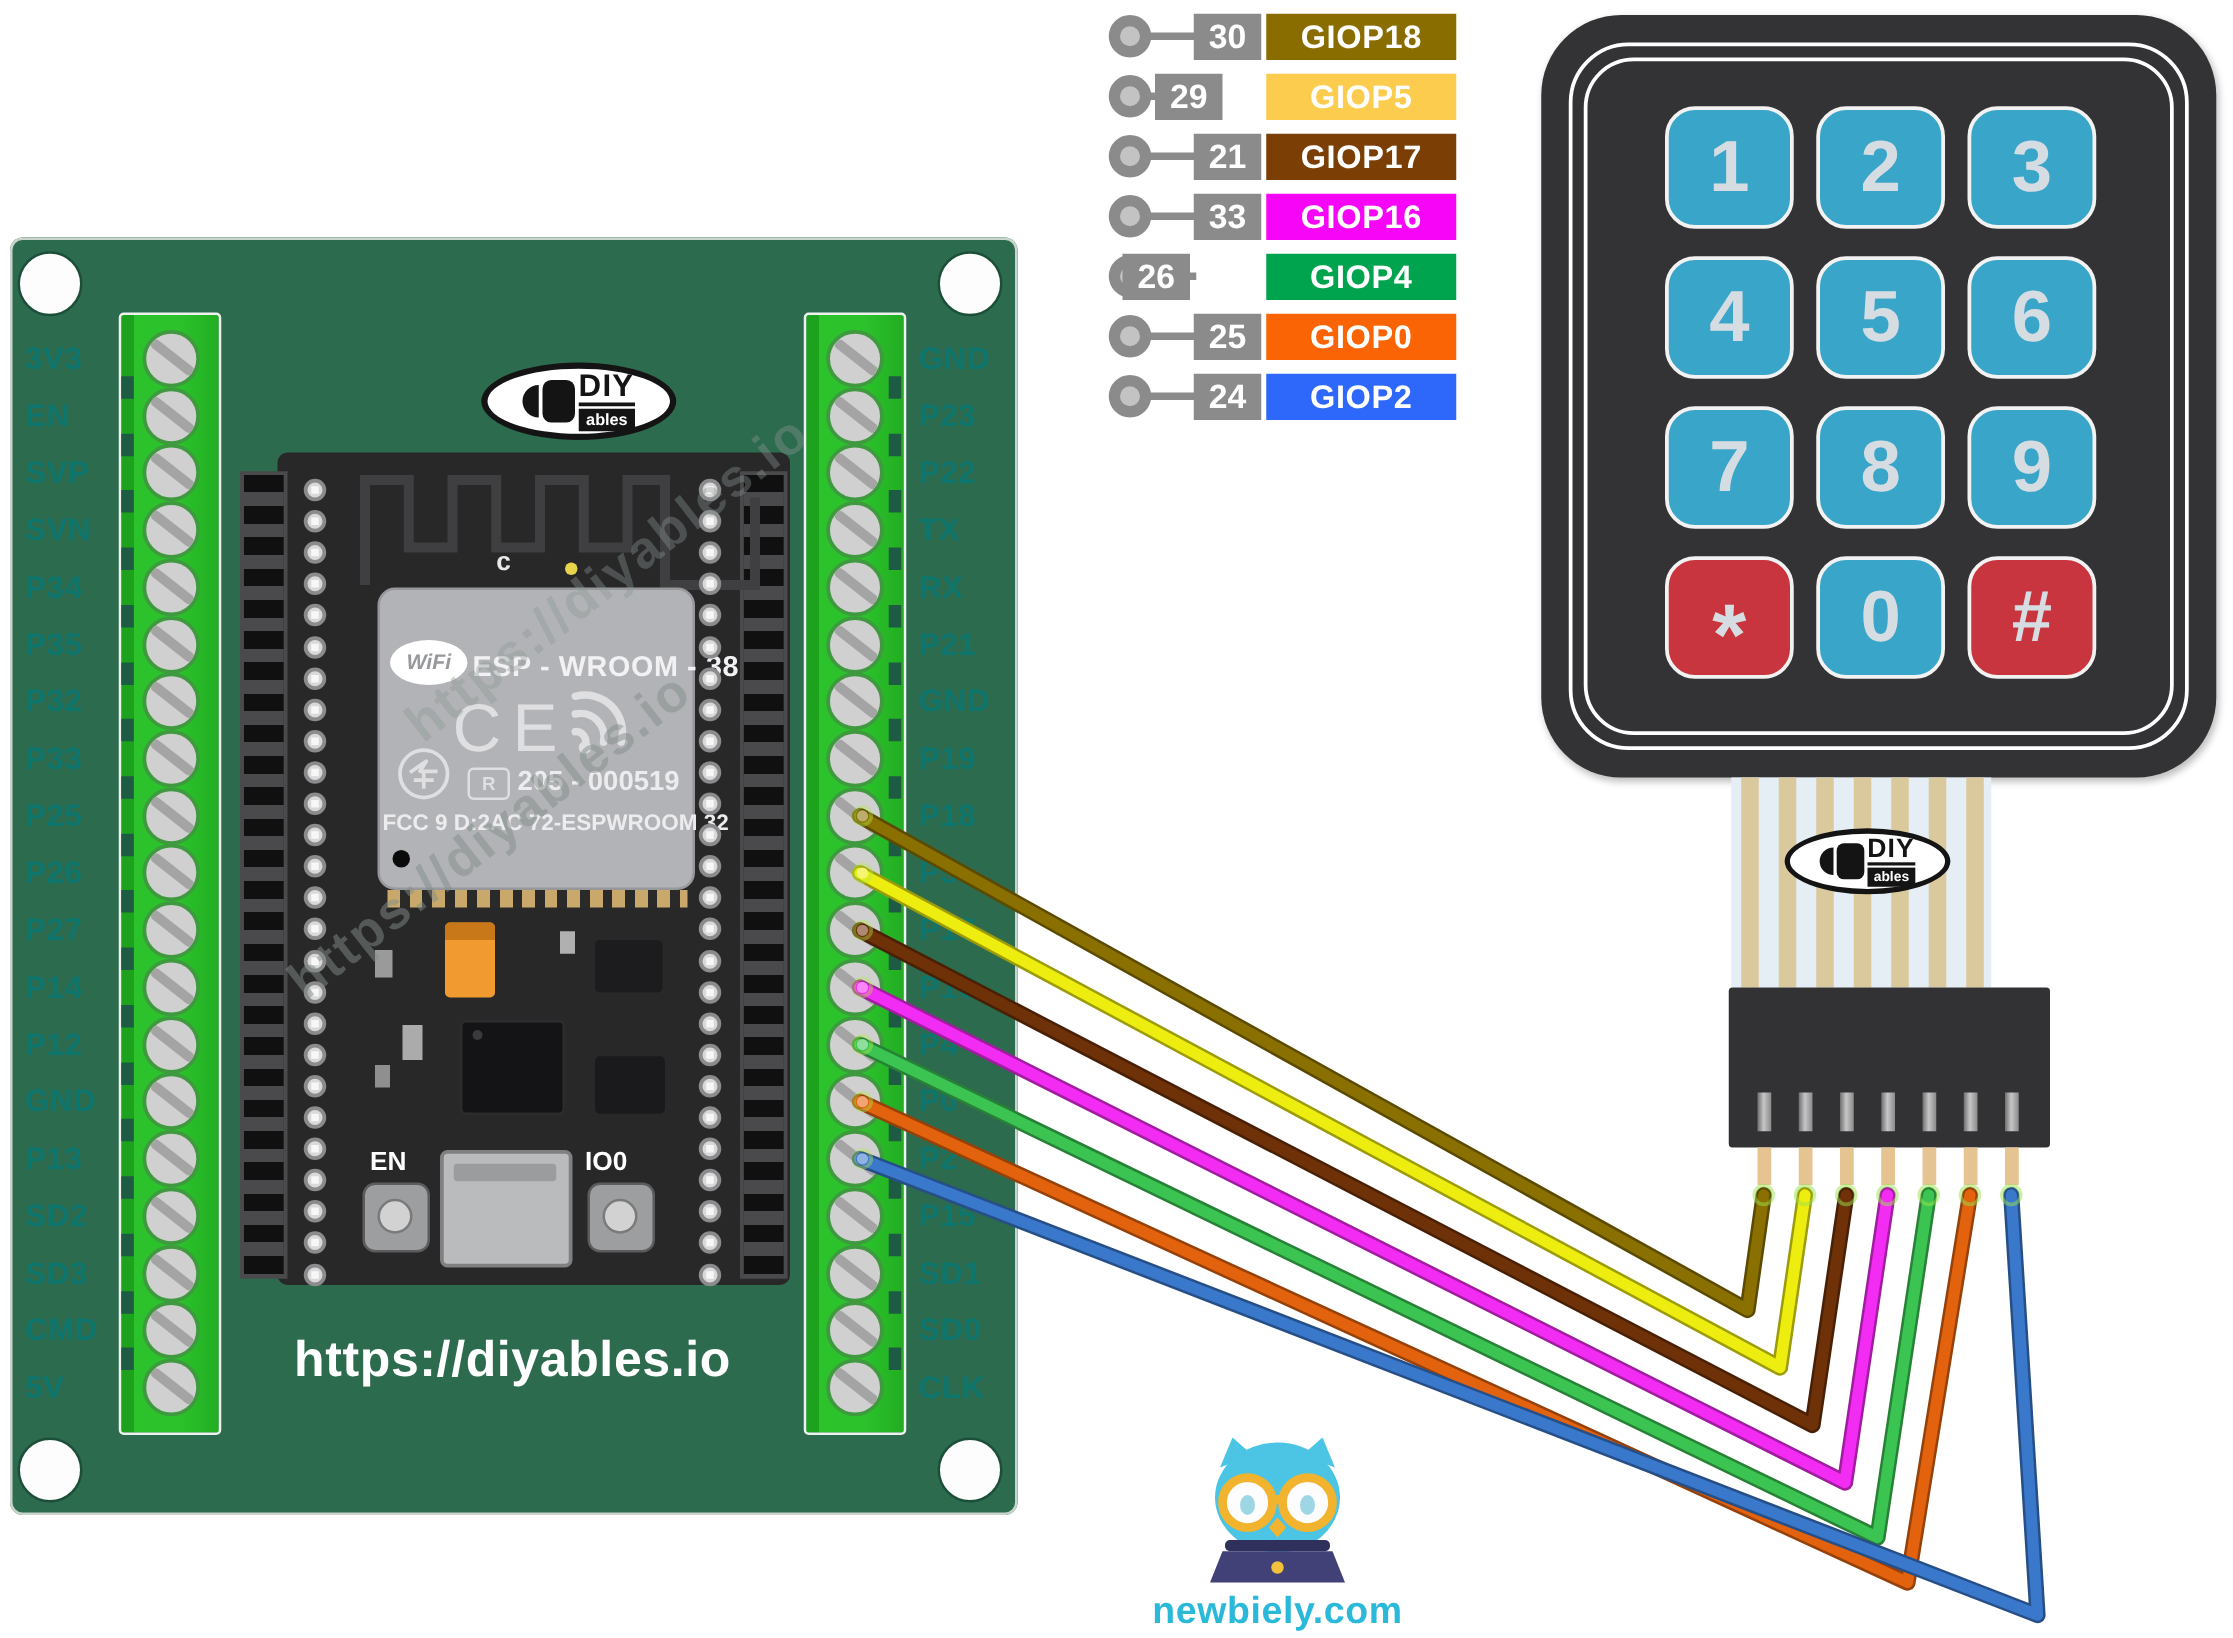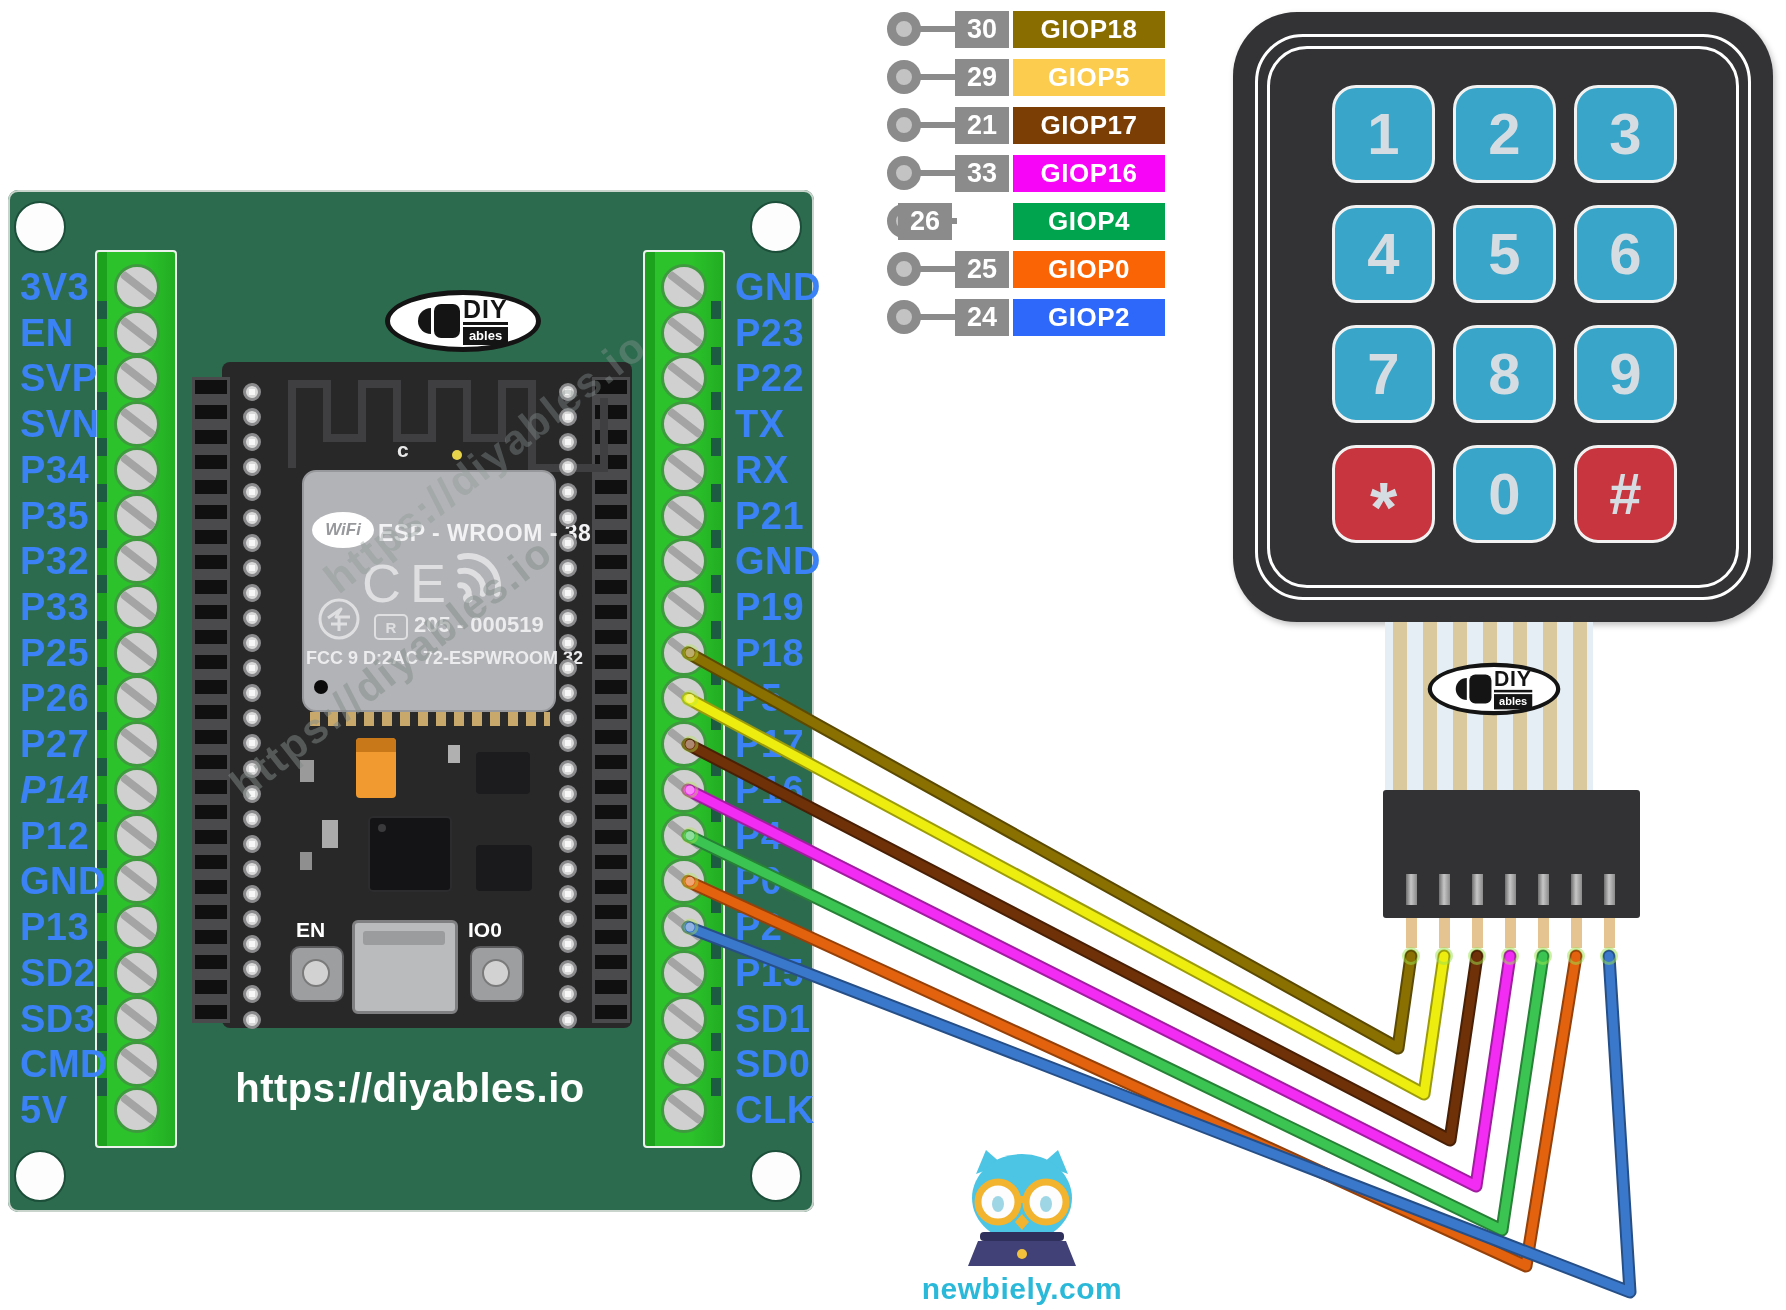--- a/index.html
+++ b/index.html
@@ -12,21 +12,21 @@
   .hole{position:absolute;width:52px;height:52px;border-radius:50%;background:#fdfdfd;
         border:2px solid #1c4f3a;box-sizing:border-box;z-index:3;}
   .tstrip{position:absolute;top:250px;width:82px;height:898px;background:#25b325;
           border:2px solid #eef2ee;border-radius:4px;box-sizing:border-box;z-index:3;
           background:linear-gradient(90deg,#1da21d 0 10px,#2bc22b 10px 60%,#22ad22 100%);}
   .screw{position:absolute;width:46px;height:46px;border-radius:50%;background:#d0d0d0;
          border:3px solid #3f9a3f;box-sizing:border-box;z-index:4;overflow:hidden;}
   .screw::after{content:"";position:absolute;left:0px;top:15px;width:42px;height:8px;
          background:#a4a4a4;border-radius:4px;transform:rotate(38deg);}
   .notch{position:absolute;width:10px;height:18px;background:#1d5c43;z-index:4;}
-  .pin-label{position:absolute;color:#3b82f6;font-size:38px;font-weight:700;
+  .pin-label{position:absolute;color:#0f766e;font-size:25px;font-weight:700;
              line-height:40px;z-index:5;letter-spacing:.5px;}
 
   
   .module{position:absolute;left:222px;top:362px;width:410px;height:666px;
           background:#282829;border-radius:8px;z-index:4;}
   .header{position:absolute;top:377px;width:38px;height:646px;z-index:5;border:3px solid #4a4a4c;
           box-sizing:border-box;
           background:repeating-linear-gradient(180deg,#101010 0 14px,#4a4a4c 14px 25px);}
   .pad{position:absolute;width:18px;height:18px;border-radius:50%;background:#d9d9d9;
        border:3px solid #8b8b8d;box-sizing:border-box;z-index:6;}
@@ -326,21 +326,21 @@
     <div class="pin-label" style="left: 20px; top: 312.72px;">EN</div>
     <div class="pin-label" style="left: 20px; top: 358.44px;">SVP</div>
     <div class="pin-label" style="left: 20px; top: 404.16px;">SVN</div>
     <div class="pin-label" style="left: 20px; top: 449.88px;">P34</div>
     <div class="pin-label" style="left: 20px; top: 495.6px;">P35</div>
     <div class="pin-label" style="left: 20px; top: 541.32px;">P32</div>
     <div class="pin-label" style="left: 20px; top: 587.04px;">P33</div>
     <div class="pin-label" style="left: 20px; top: 632.76px;">P25</div>
     <div class="pin-label" style="left: 20px; top: 678.48px;">P26</div>
     <div class="pin-label" style="left: 20px; top: 724.2px;">P27</div>
-    <div class="pin-label" style="left: 20px; top: 769.92px; font-style: italic;">P14</div>
+    <div class="pin-label" style="left: 20px; top: 769.92px;">P14</div>
     <div class="pin-label" style="left: 20px; top: 815.64px;">P12</div>
     <div class="pin-label" style="left: 20px; top: 861.36px;">GND</div>
     <div class="pin-label" style="left: 20px; top: 907.08px;">P13</div>
     <div class="pin-label" style="left: 20px; top: 952.8px;">SD2</div>
     <div class="pin-label" style="left: 20px; top: 998.52px;">SD3</div>
     <div class="pin-label" style="left: 20px; top: 1044.24px;">CMD</div>
     <div class="pin-label" style="left: 20px; top: 1089.96px;">5V</div>
     <div class="pin-label" style="left: 735px; top: 267px;">GND</div>
     <div class="pin-label" style="left: 735px; top: 312.72px;">P23</div>
     <div class="pin-label" style="left: 735px; top: 358.44px;">P22</div>
@@ -485,21 +485,21 @@
     <div class="pad" style="left: 559px; top: 935.2px;"></div>
     <div class="pad" style="left: 559px; top: 960.3px;"></div>
     <div class="pad" style="left: 559px; top: 985.4px;"></div>
     <div class="pad" style="left: 559px; top: 1010.5px;"></div>
     <div class="lg-circle" style="left: 887px; top: 12px;"></div>
     <div class="lg-line" style="left: 917px; top: 26px; width: 40px;"></div>
     <div class="lg-num" style="left: 955px; top: 10.5px;">30</div>
     <div class="lg-gpio" style="left: 1013px; top: 10.5px; background: rgb(138, 109, 0);">GIOP18</div>
     <div class="lg-circle" style="left: 887px; top: 60px;"></div>
     <div class="lg-line" style="left: 917px; top: 74px; width: 40px;"></div>
-    <div class="lg-num" style="left: 955px; top: 58.5px;">29</div>
+    <div class="lg-num" style="left: 924px; top: 58.5px;">29</div>
     <div class="lg-gpio" style="left: 1013px; top: 58.5px; background: rgb(251, 204, 77);">GIOP5</div>
     <div class="lg-circle" style="left: 887px; top: 108px;"></div>
     <div class="lg-line" style="left: 917px; top: 122px; width: 40px;"></div>
     <div class="lg-num" style="left: 955px; top: 106.5px;">21</div>
     <div class="lg-gpio" style="left: 1013px; top: 106.5px; background: rgb(123, 62, 4);">GIOP17</div>
     <div class="lg-circle" style="left: 887px; top: 156px;"></div>
     <div class="lg-line" style="left: 917px; top: 170px; width: 40px;"></div>
     <div class="lg-num" style="left: 955px; top: 154.5px;">33</div>
     <div class="lg-gpio" style="left: 1013px; top: 154.5px; background: rgb(247, 5, 247);">GIOP16</div>
     <div class="lg-circle" style="left: 887px; top: 204px;"></div>

